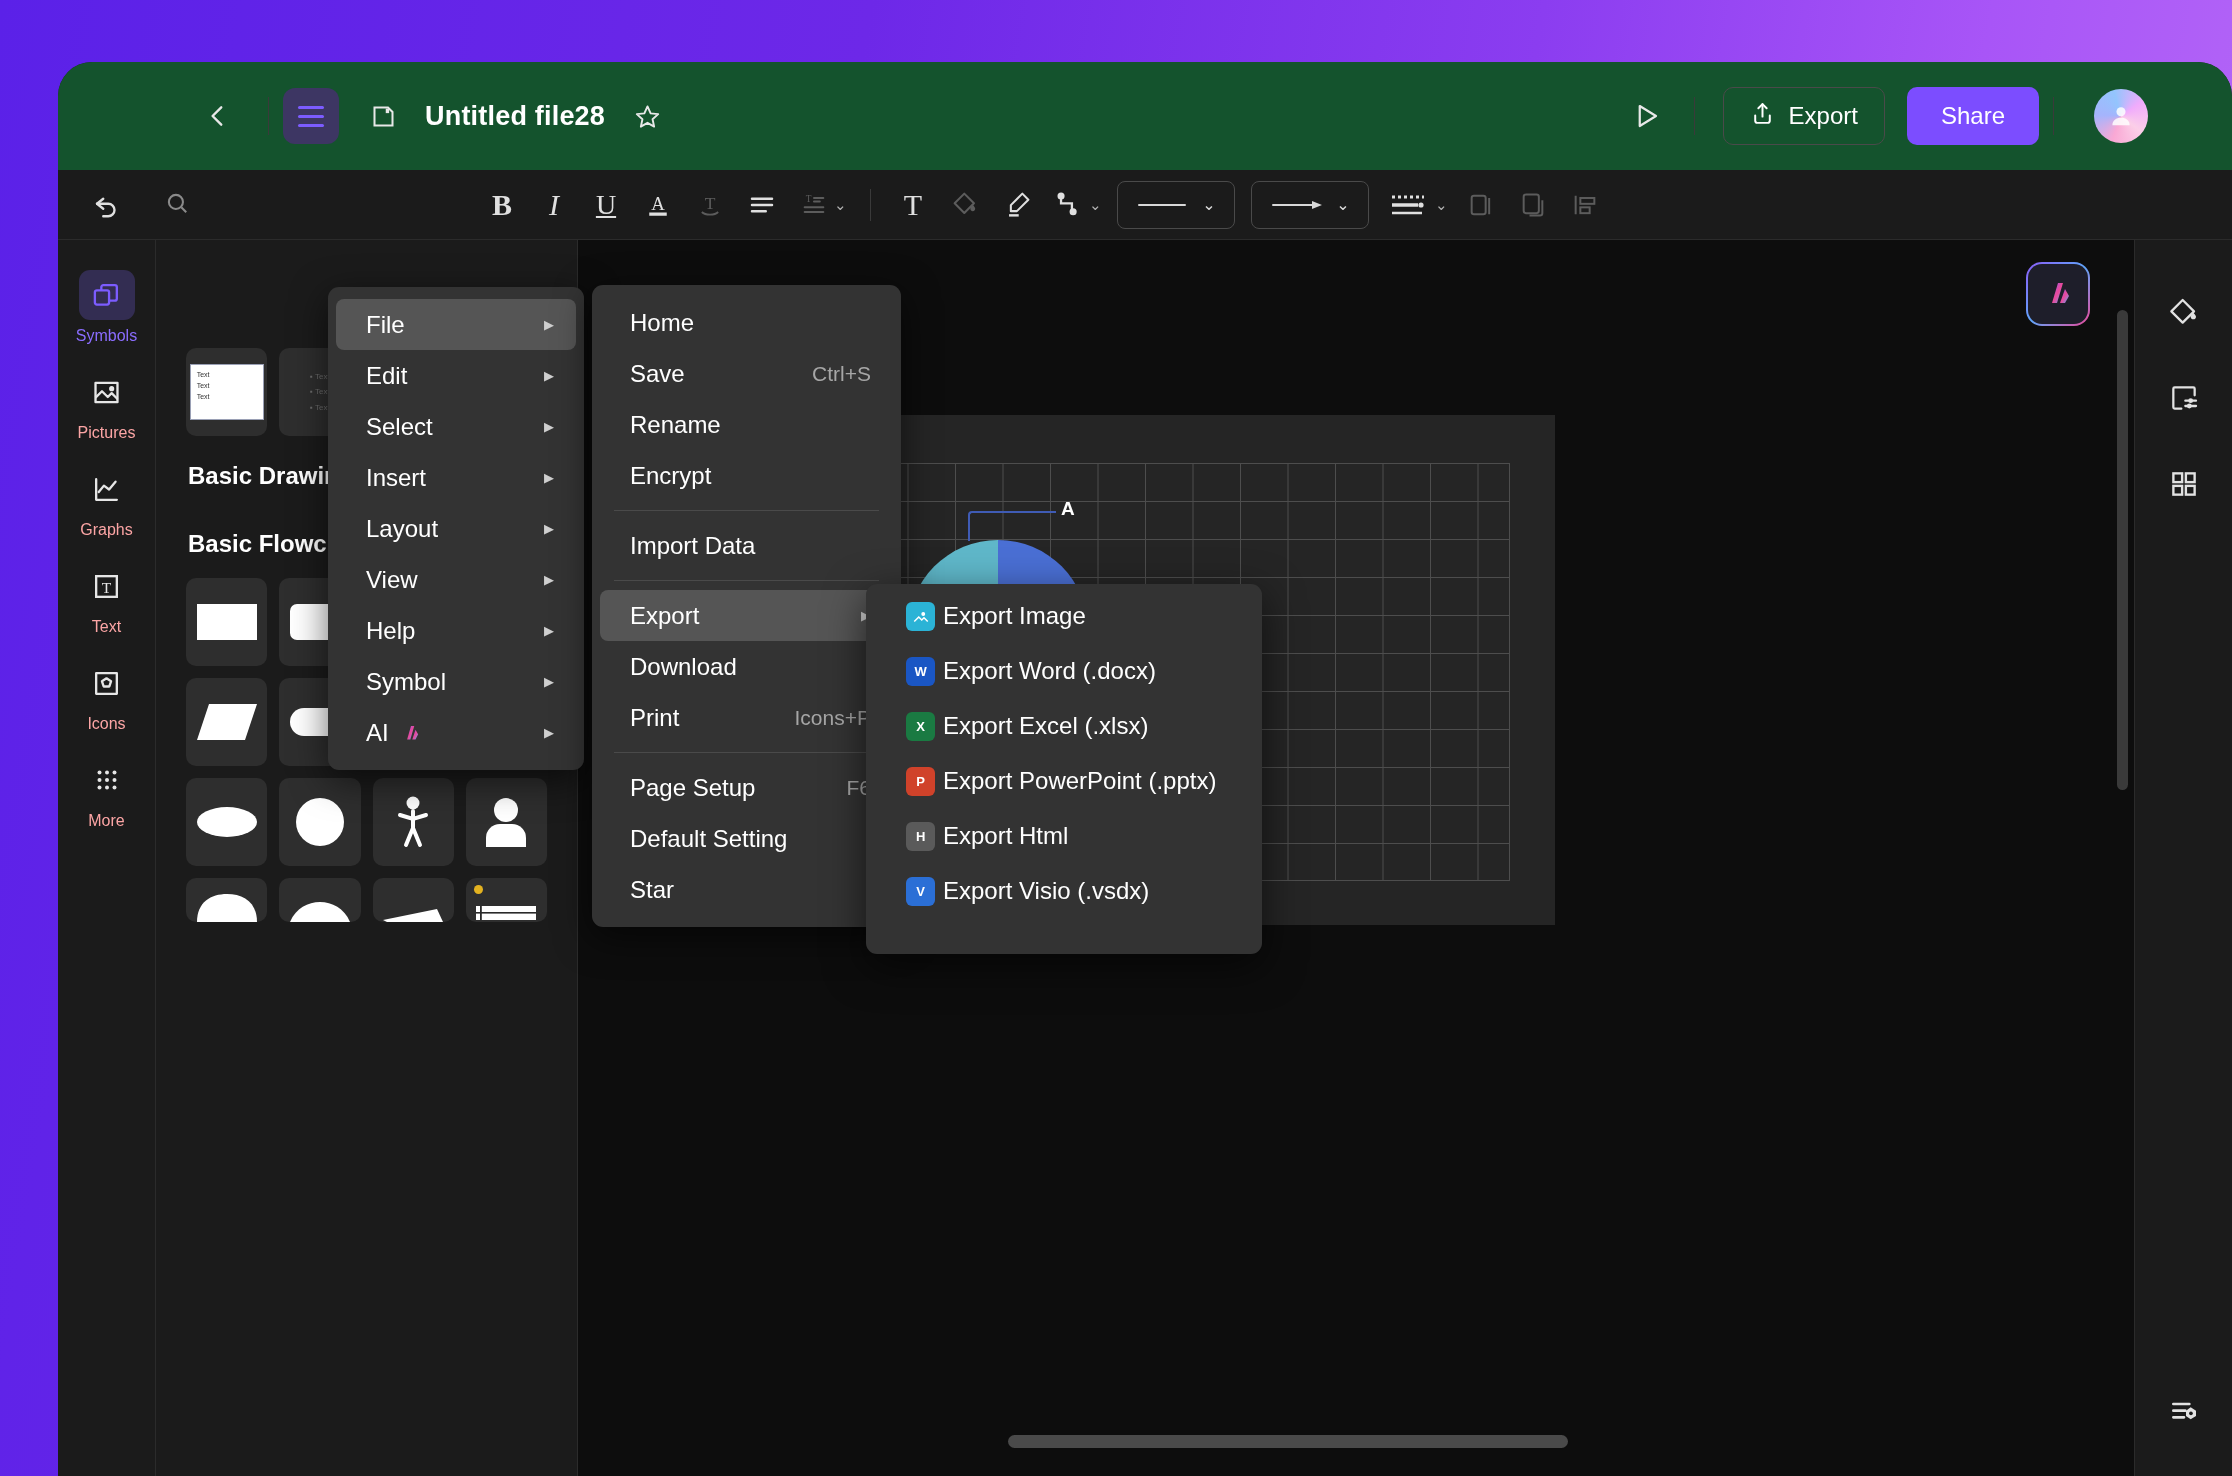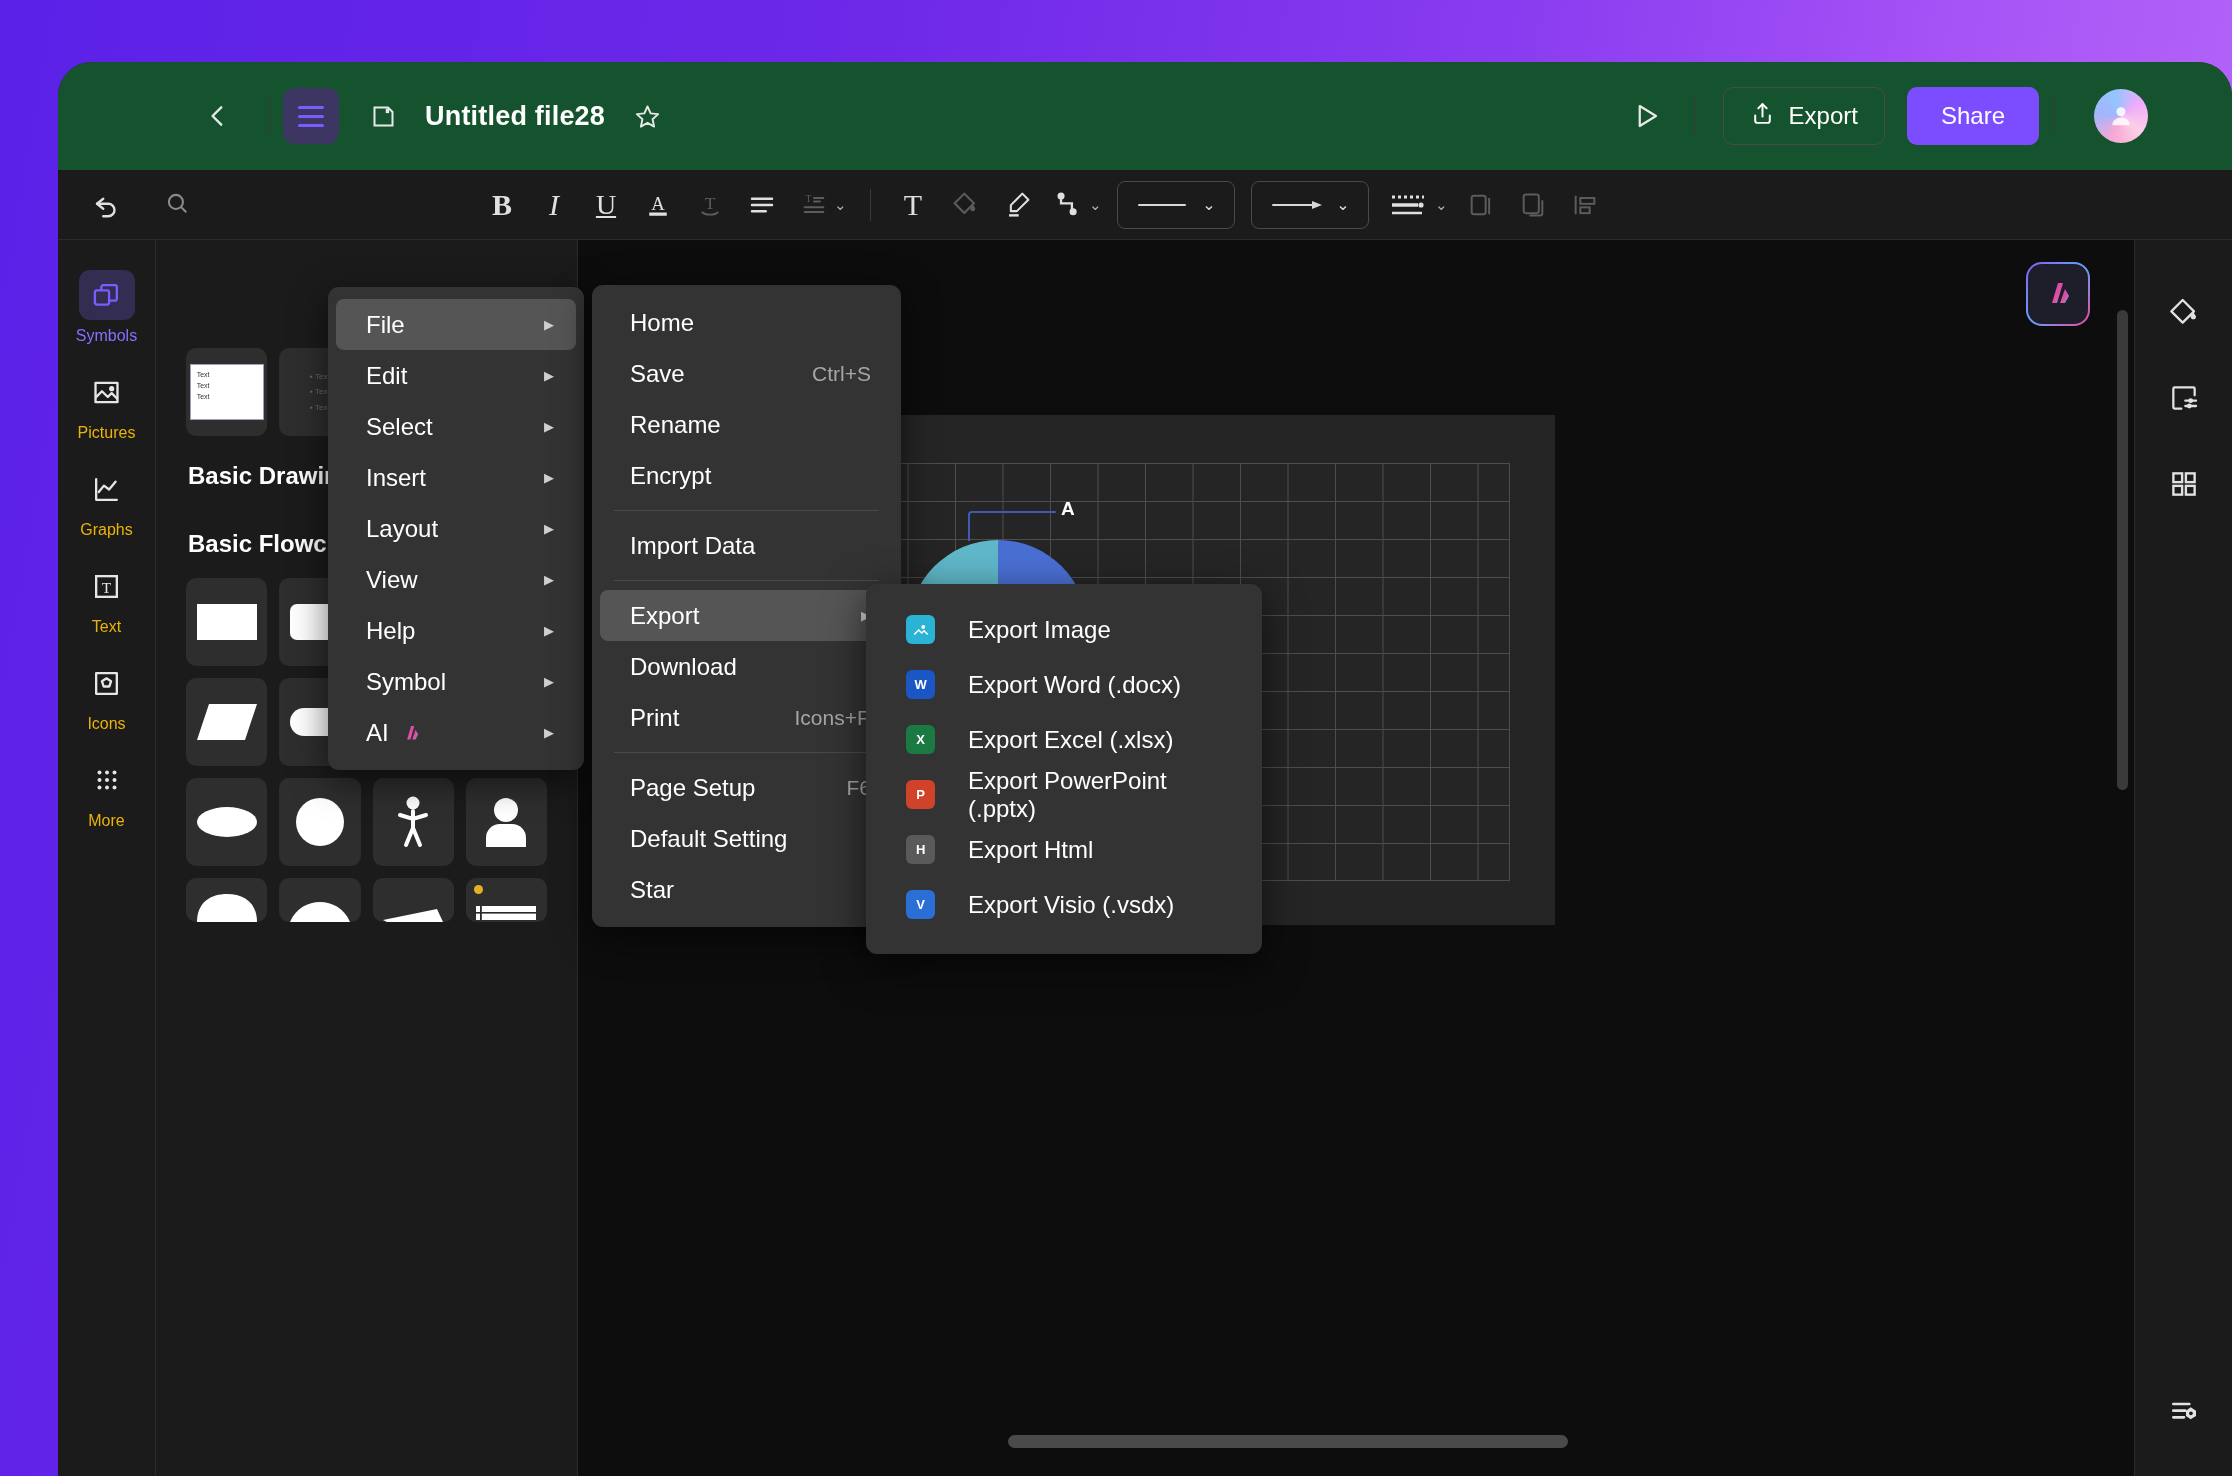--- a/index.html
+++ b/index.html
@@ -113,21 +113,21 @@
     width: 84px; display: flex; flex-direction: column; align-items: center;
     gap: 7px; padding: 8px 0 6px; cursor: pointer; border-radius: 10px;
   }
   .rail-ico {
     width: 56px; height: 50px; border-radius: 11px;
     display: flex; align-items: center; justify-content: center;
     color: #e6e6e6;
   }
   .rail-item.active .rail-ico { background: #332d52; color: #7c5cff; }
   .rail-item.active .rail-lbl { color: #8b6dff; }
-  .rail-lbl { font-size: 16px; color: #eab308; }
+  .rail-lbl { font-size: 16px; color: #fca5a5; }
 
   
   #shapes-panel {
     position: absolute; left: 98px; top: 178px; width: 422px; bottom: 0;
     background: #1b1b1b; border-right: 1px solid #2b2b2b;
     padding: 18px 30px 0 30px; overflow: hidden;
   }
   .panel-heading {
     font-size: 24px; font-weight: bold; color: #ffffff;
     margin: 26px 0 20px 2px;
@@ -249,21 +249,21 @@
   }
   .menu-sep { height: 1px; background: #4a4a4a; margin: 9px 22px; }
 
   #export-menu {
     position: absolute; left: 808px; top: 522px; width: 396px;
     background: #333333; border-radius: 11px; padding: 18px 0 22px;
     box-shadow: 0 12px 40px rgba(0,0,0,0.6);
     z-index: 62;
   }
   .emi {
-    height: 55px; display: flex; align-items: center; gap: 33px;
+    height: 55px; display: flex; gap: 8px;
     padding: 0 22px 0 32px; color: #ffffff; font-size: 24px; cursor: pointer;
     margin: 0 8px; border-radius: 8px;
   }
   .fileico {
     width: 29px; height: 29px; border-radius: 6px; flex: none;
     display: flex; align-items: center; justify-content: center;
     font-size: 13px; font-weight: bold; color: #fff; letter-spacing: -0.3px;
   }
   .fileico.tiny { font-size: 9px; }
 </style>

